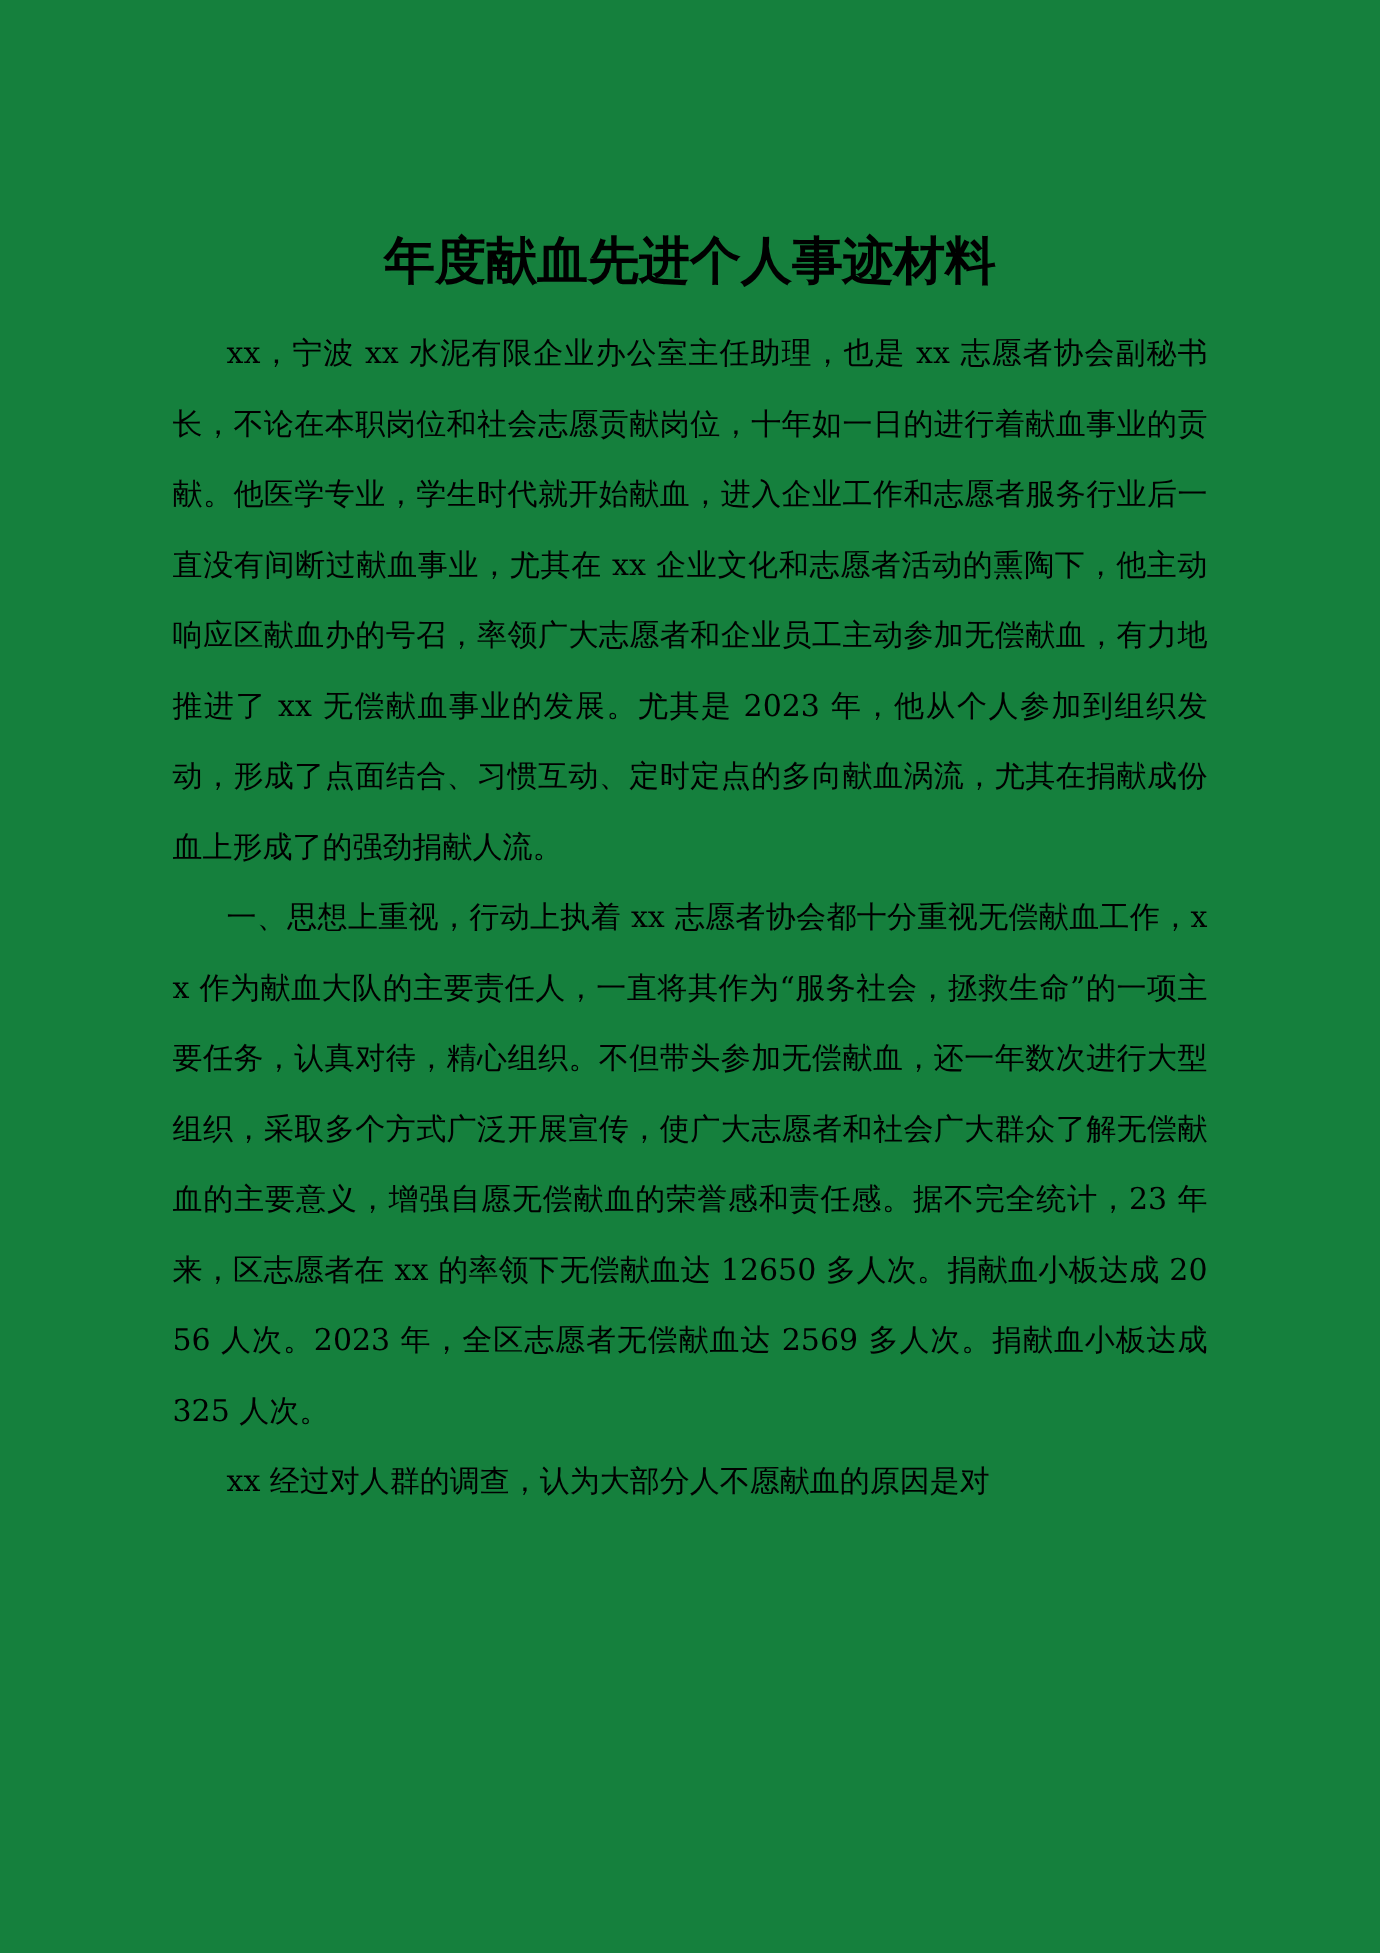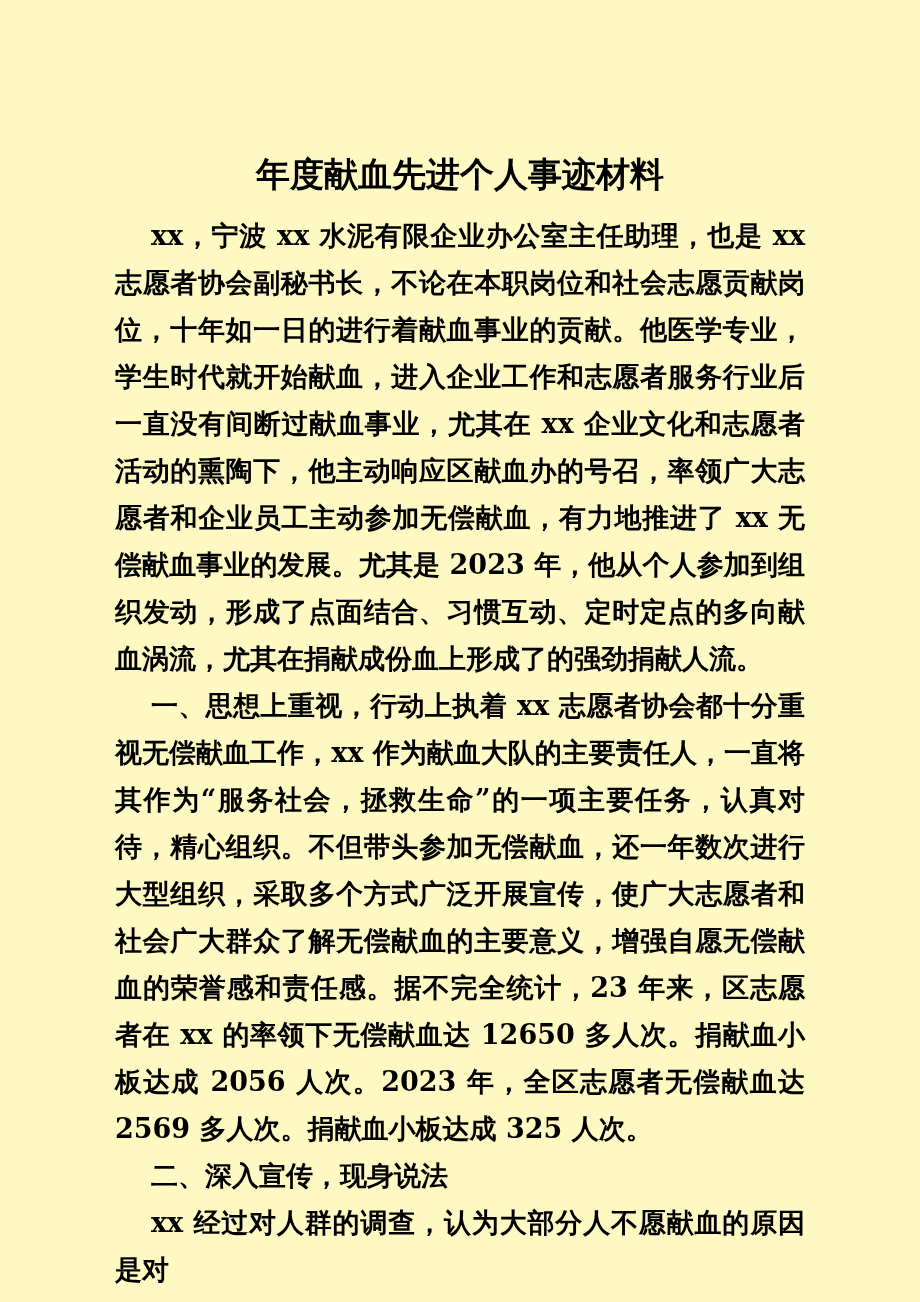--- a/index.html
+++ b/index.html
@@ -5,49 +5,47 @@
   html, body {
     margin: 0;
     padding: 0;
     background: #ffffff;
   }
   .page {
     position: relative;
     width: 920px;
     height: 1302px;
     margin: 0 auto;
-    background: #fef9c3;
+    background: #15803d;
     box-sizing: border-box;
     padding: 146px 115px 40px 115px;
     color: #000000;
     overflow: hidden;
   }
   .doc-title {
     margin: 0 0 10px 0;
     font-family: "DejaVu Serif", serif;
     font-size: 34px;
     font-weight: bold;
     line-height: 56px;
     text-align: center;
     color: #000000;
   }
   .doc-paragraph {
     margin: 0;
     font-family: "DejaVu Serif", serif;
-    font-size: 27px;
+    font-size: 20px;
     line-height: 47px;
     text-align: justify;
     text-indent: 36px;
     color: #000000;
     word-break: break-all;
-    font-weight: bold;
   }
 </style>
 </head>
 <body>
 
 <div class="page">
   <h1 class="doc-title">年度献血先进个人事迹材料</h1>
   <p class="doc-paragraph">xx，宁波 xx 水泥有限企业办公室主任助理，也是 xx 志愿者协会副秘书长，不论在本职岗位和社会志愿贡献岗位，十年如一日的进行着献血事业的贡献。他医学专业，学生时代就开始献血，进入企业工作和志愿者服务行业后一直没有间断过献血事业，尤其在 xx 企业文化和志愿者活动的熏陶下，他主动响应区献血办的号召，率领广大志愿者和企业员工主动参加无偿献血，有力地推进了 xx 无偿献血事业的发展。尤其是 2023 年，他从个人参加到组织发动，形成了点面结合、习惯互动、定时定点的多向献血涡流，尤其在捐献成份血上形成了的强劲捐献人流。</p>
   <p class="doc-paragraph">一、思想上重视，行动上执着 xx 志愿者协会都十分重视无偿献血工作，xx 作为献血大队的主要责任人，一直将其作为“服务社会，拯救生命”的一项主要任务，认真对待，精心组织。不但带头参加无偿献血，还一年数次进行大型组织，采取多个方式广泛开展宣传，使广大志愿者和社会广大群众了解无偿献血的主要意义，增强自愿无偿献血的荣誉感和责任感。据不完全统计，23 年来，区志愿者在 xx 的率领下无偿献血达 12650 多人次。捐献血小板达成 2056 人次。2023 年，全区志愿者无偿献血达 2569 多人次。捐献血小板达成 325 人次。</p>
-  <p class="doc-paragraph">二、深入宣传，现身说法</p>
   <p class="doc-paragraph">xx 经过对人群的调查，认为大部分人不愿献血的原因是对</p>
 </div>
 
 </body></html>

